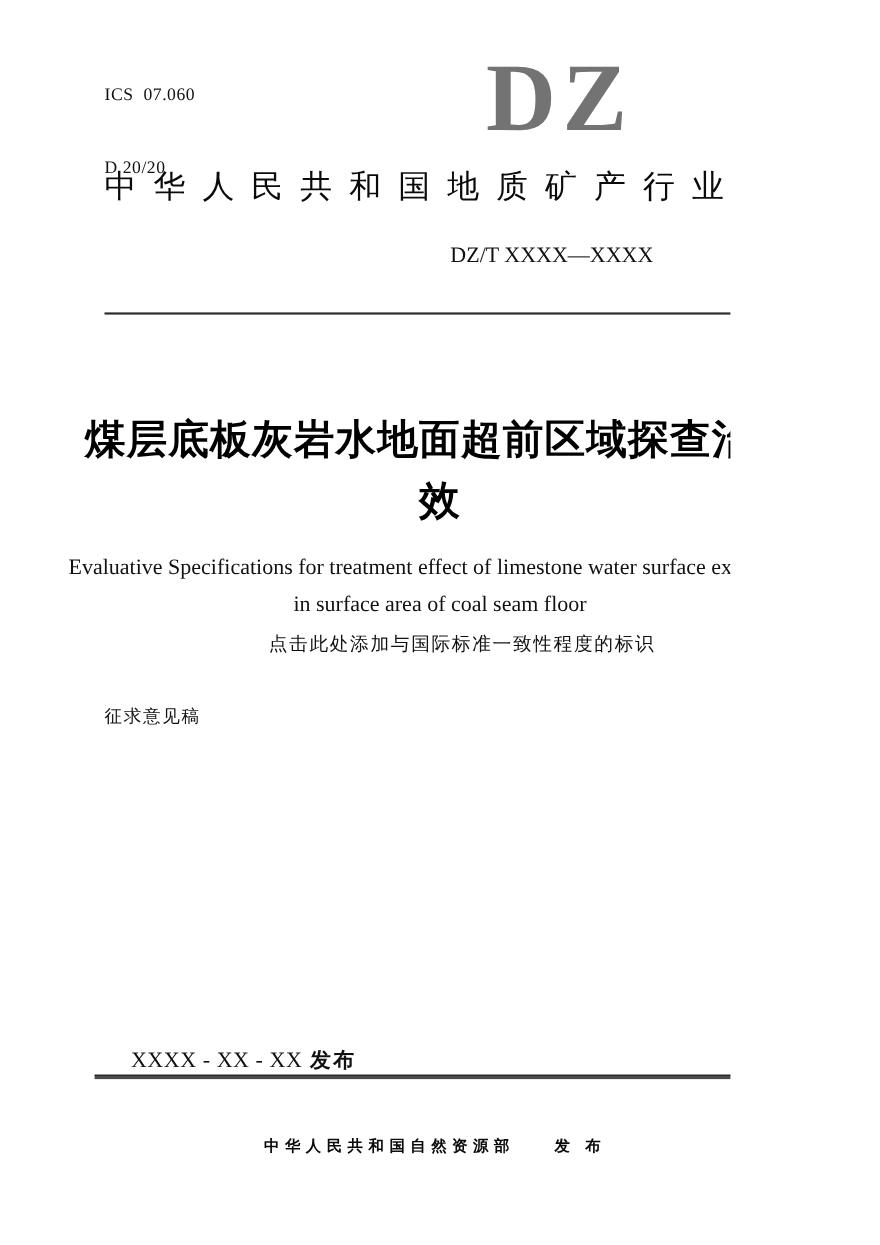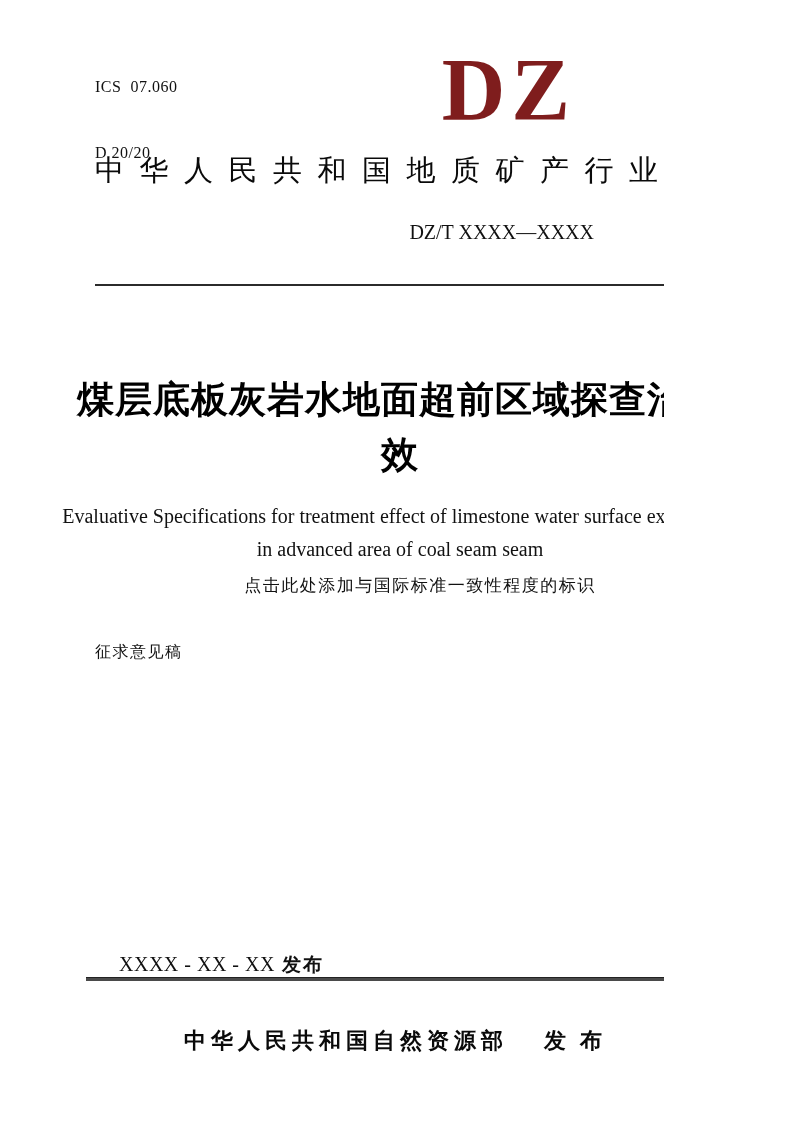--- a/index.html
+++ b/index.html
@@ -23,21 +23,21 @@
   }
   .logo {
     position: absolute;
     top: 46px;
     right: 88px;
     font-family: "Liberation Serif", serif;
     font-weight: bold;
     font-size: 88px;
     line-height: 88px;
     letter-spacing: 6px;
-    color: #7f1d1d;
+    color: #737373;
   }
   .standard-heading {
     position: absolute;
     left: 95px;
     top: 152px;
     width: 652px;
     display: flex;
     justify-content: space-between;
     font-family: "Liberation Sans", sans-serif;
     font-size: 29px;
@@ -130,21 +130,21 @@
     border-top: 1px solid #222;
   }
   .publisher-row {
     position: absolute;
     top: 1026px;
     left: 0;
     width: 800px;
     text-align: center;
     font-family: "Liberation Sans", sans-serif;
     font-weight: bold;
-    font-size: 22px;
+    font-size: 14px;
     line-height: 30px;
     color: #0a0a0a;
     white-space: nowrap;
   }
   .publisher-name { letter-spacing: 5px; }
   .publisher-action { letter-spacing: 14px; margin-left: 36px; }
 </style>
 </head>
 <body>
 
@@ -178,21 +178,21 @@
   <div class="standard-number">DZ/T XXXX—XXXX</div>
 
   <div class="rule-top"></div>
 
   <div class="title-cn">
     <div>煤层底板灰岩水地面超前区域探查治理效</div>
   </div>
 
   <div class="title-en">
     <div>Evaluative Specifications for treatment effect of limestone water surface exploration</div>
-    <div>in advanced area of coal seam seam</div>
+    <div>in surface area of coal seam floor</div>
   </div>
 
   <div class="consistency-note">点击此处添加与国际标准一致性程度的标识</div>
 
   <div class="draft-status">征求意见稿</div>
 
   <div class="dates-row">
     <div>
       <span class="date-value">XXXX - XX - XX</span><span class="date-label">发布</span>
     </div>

